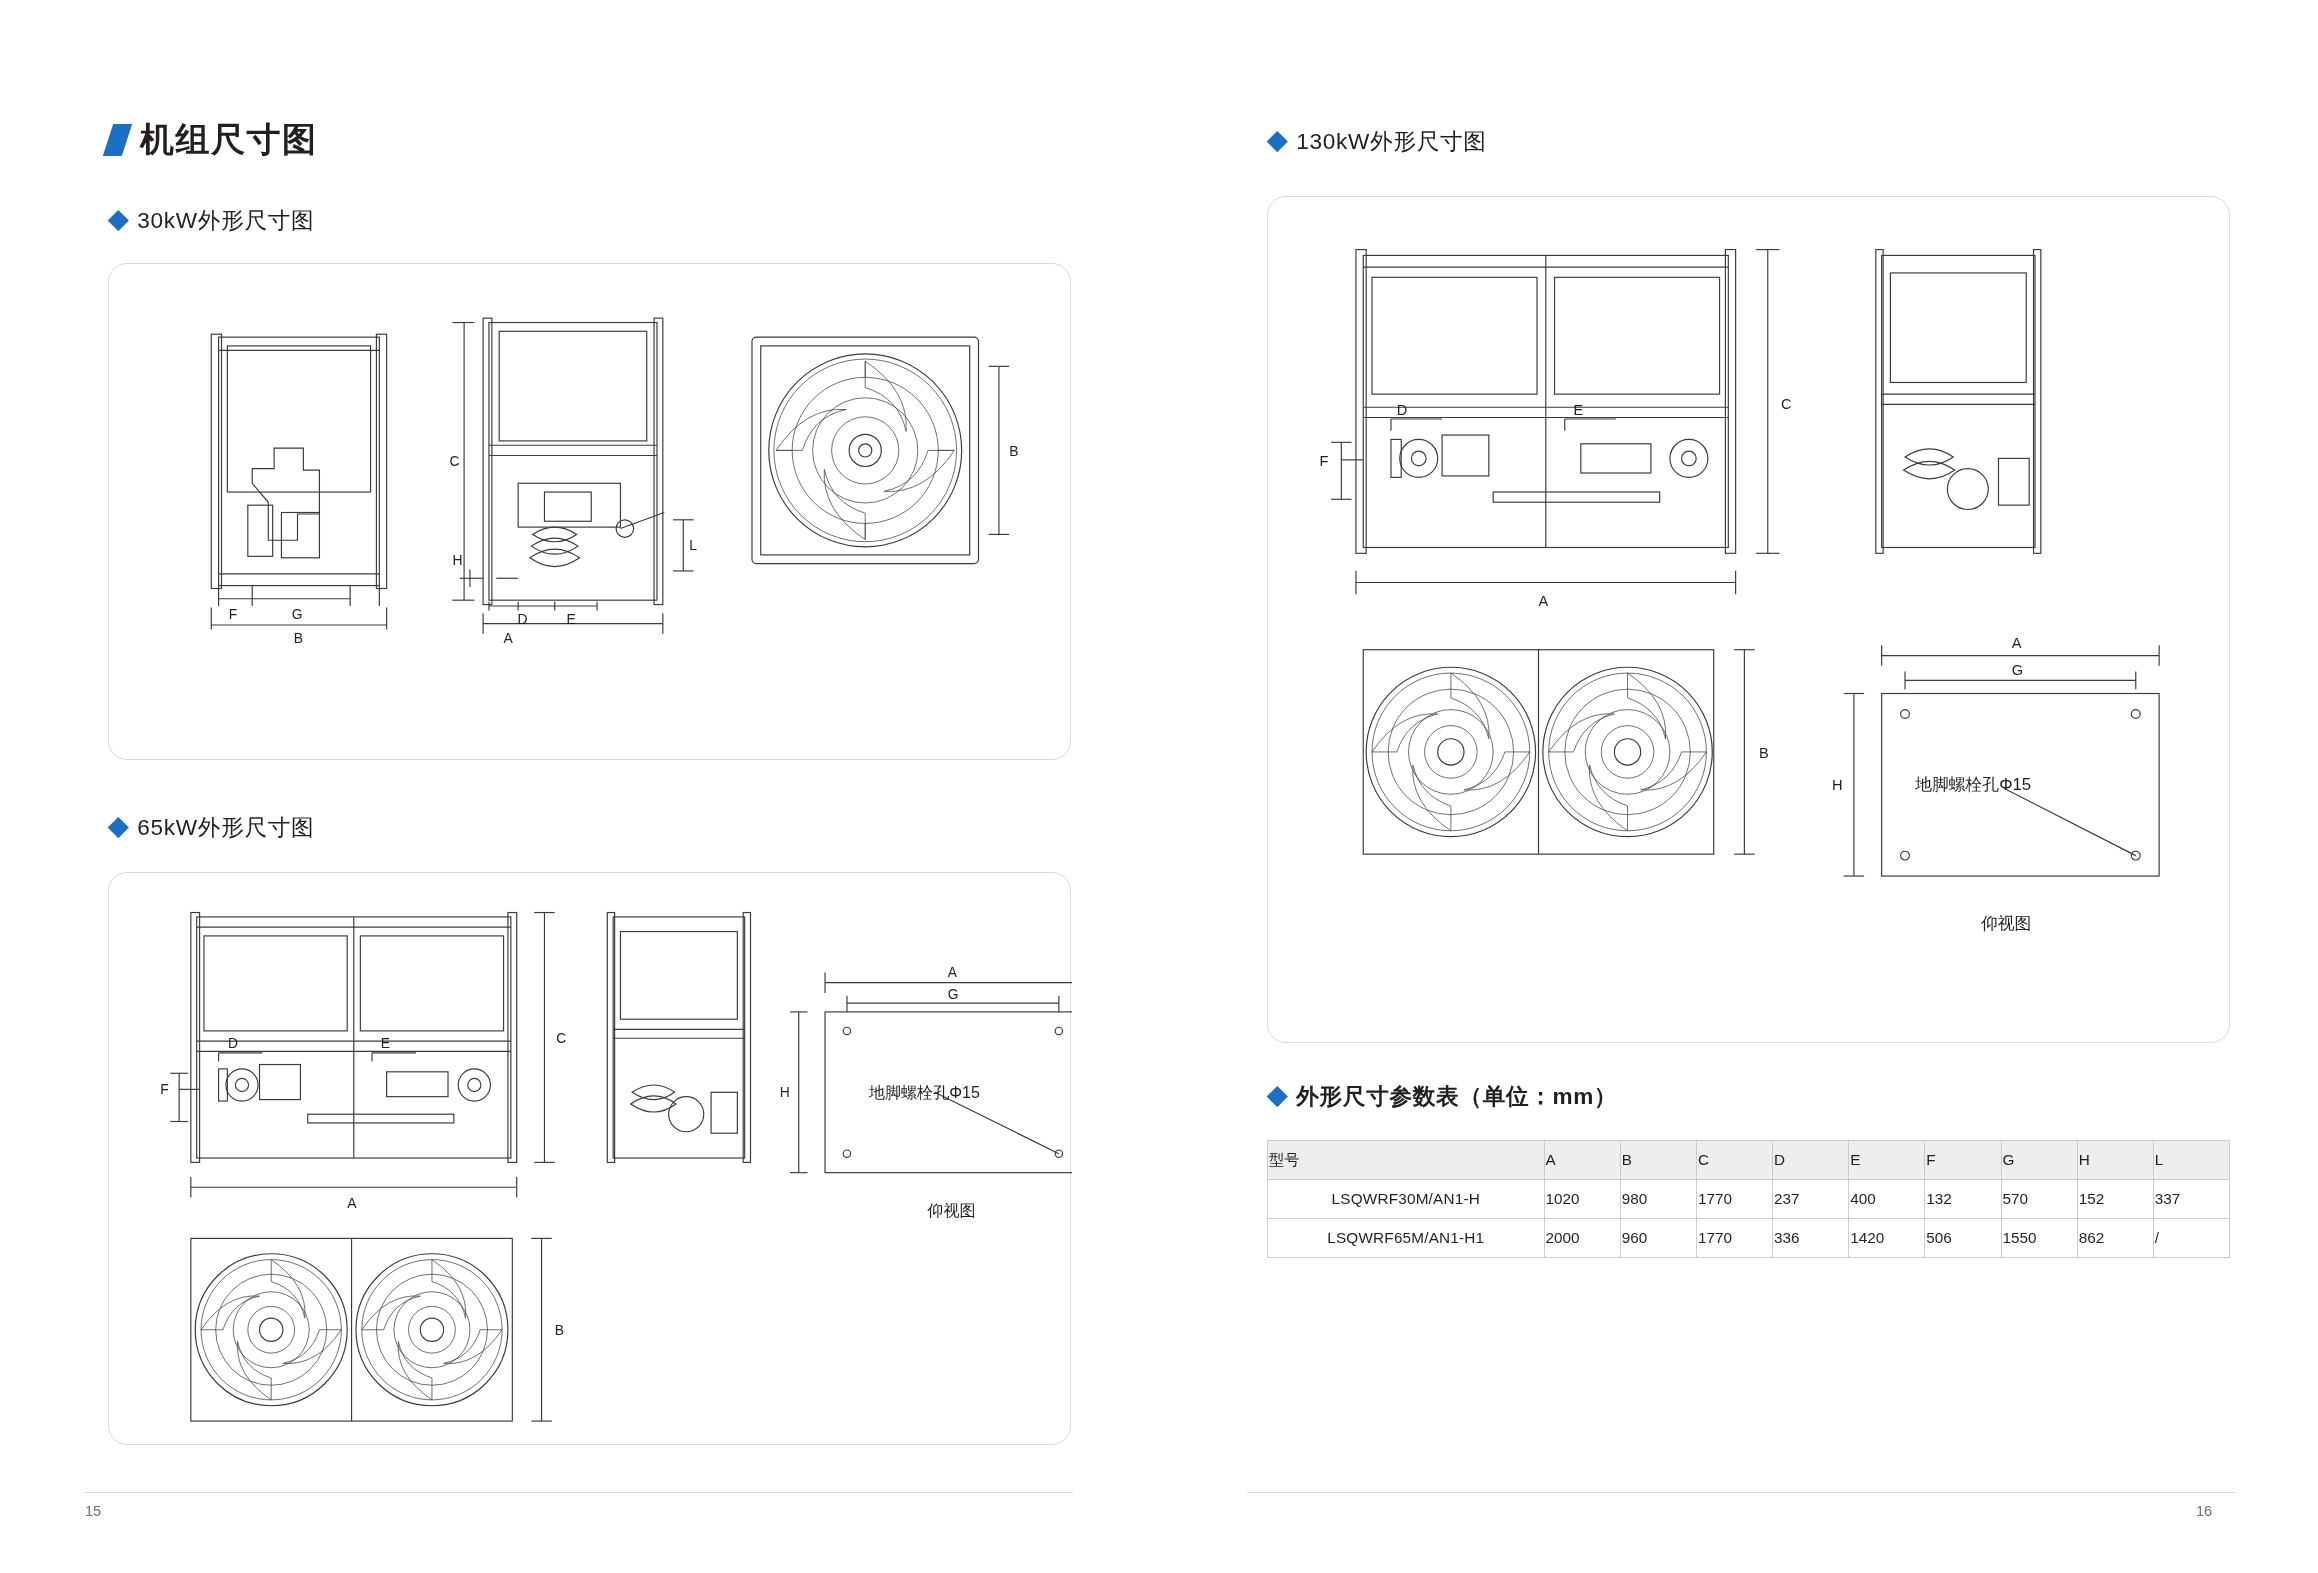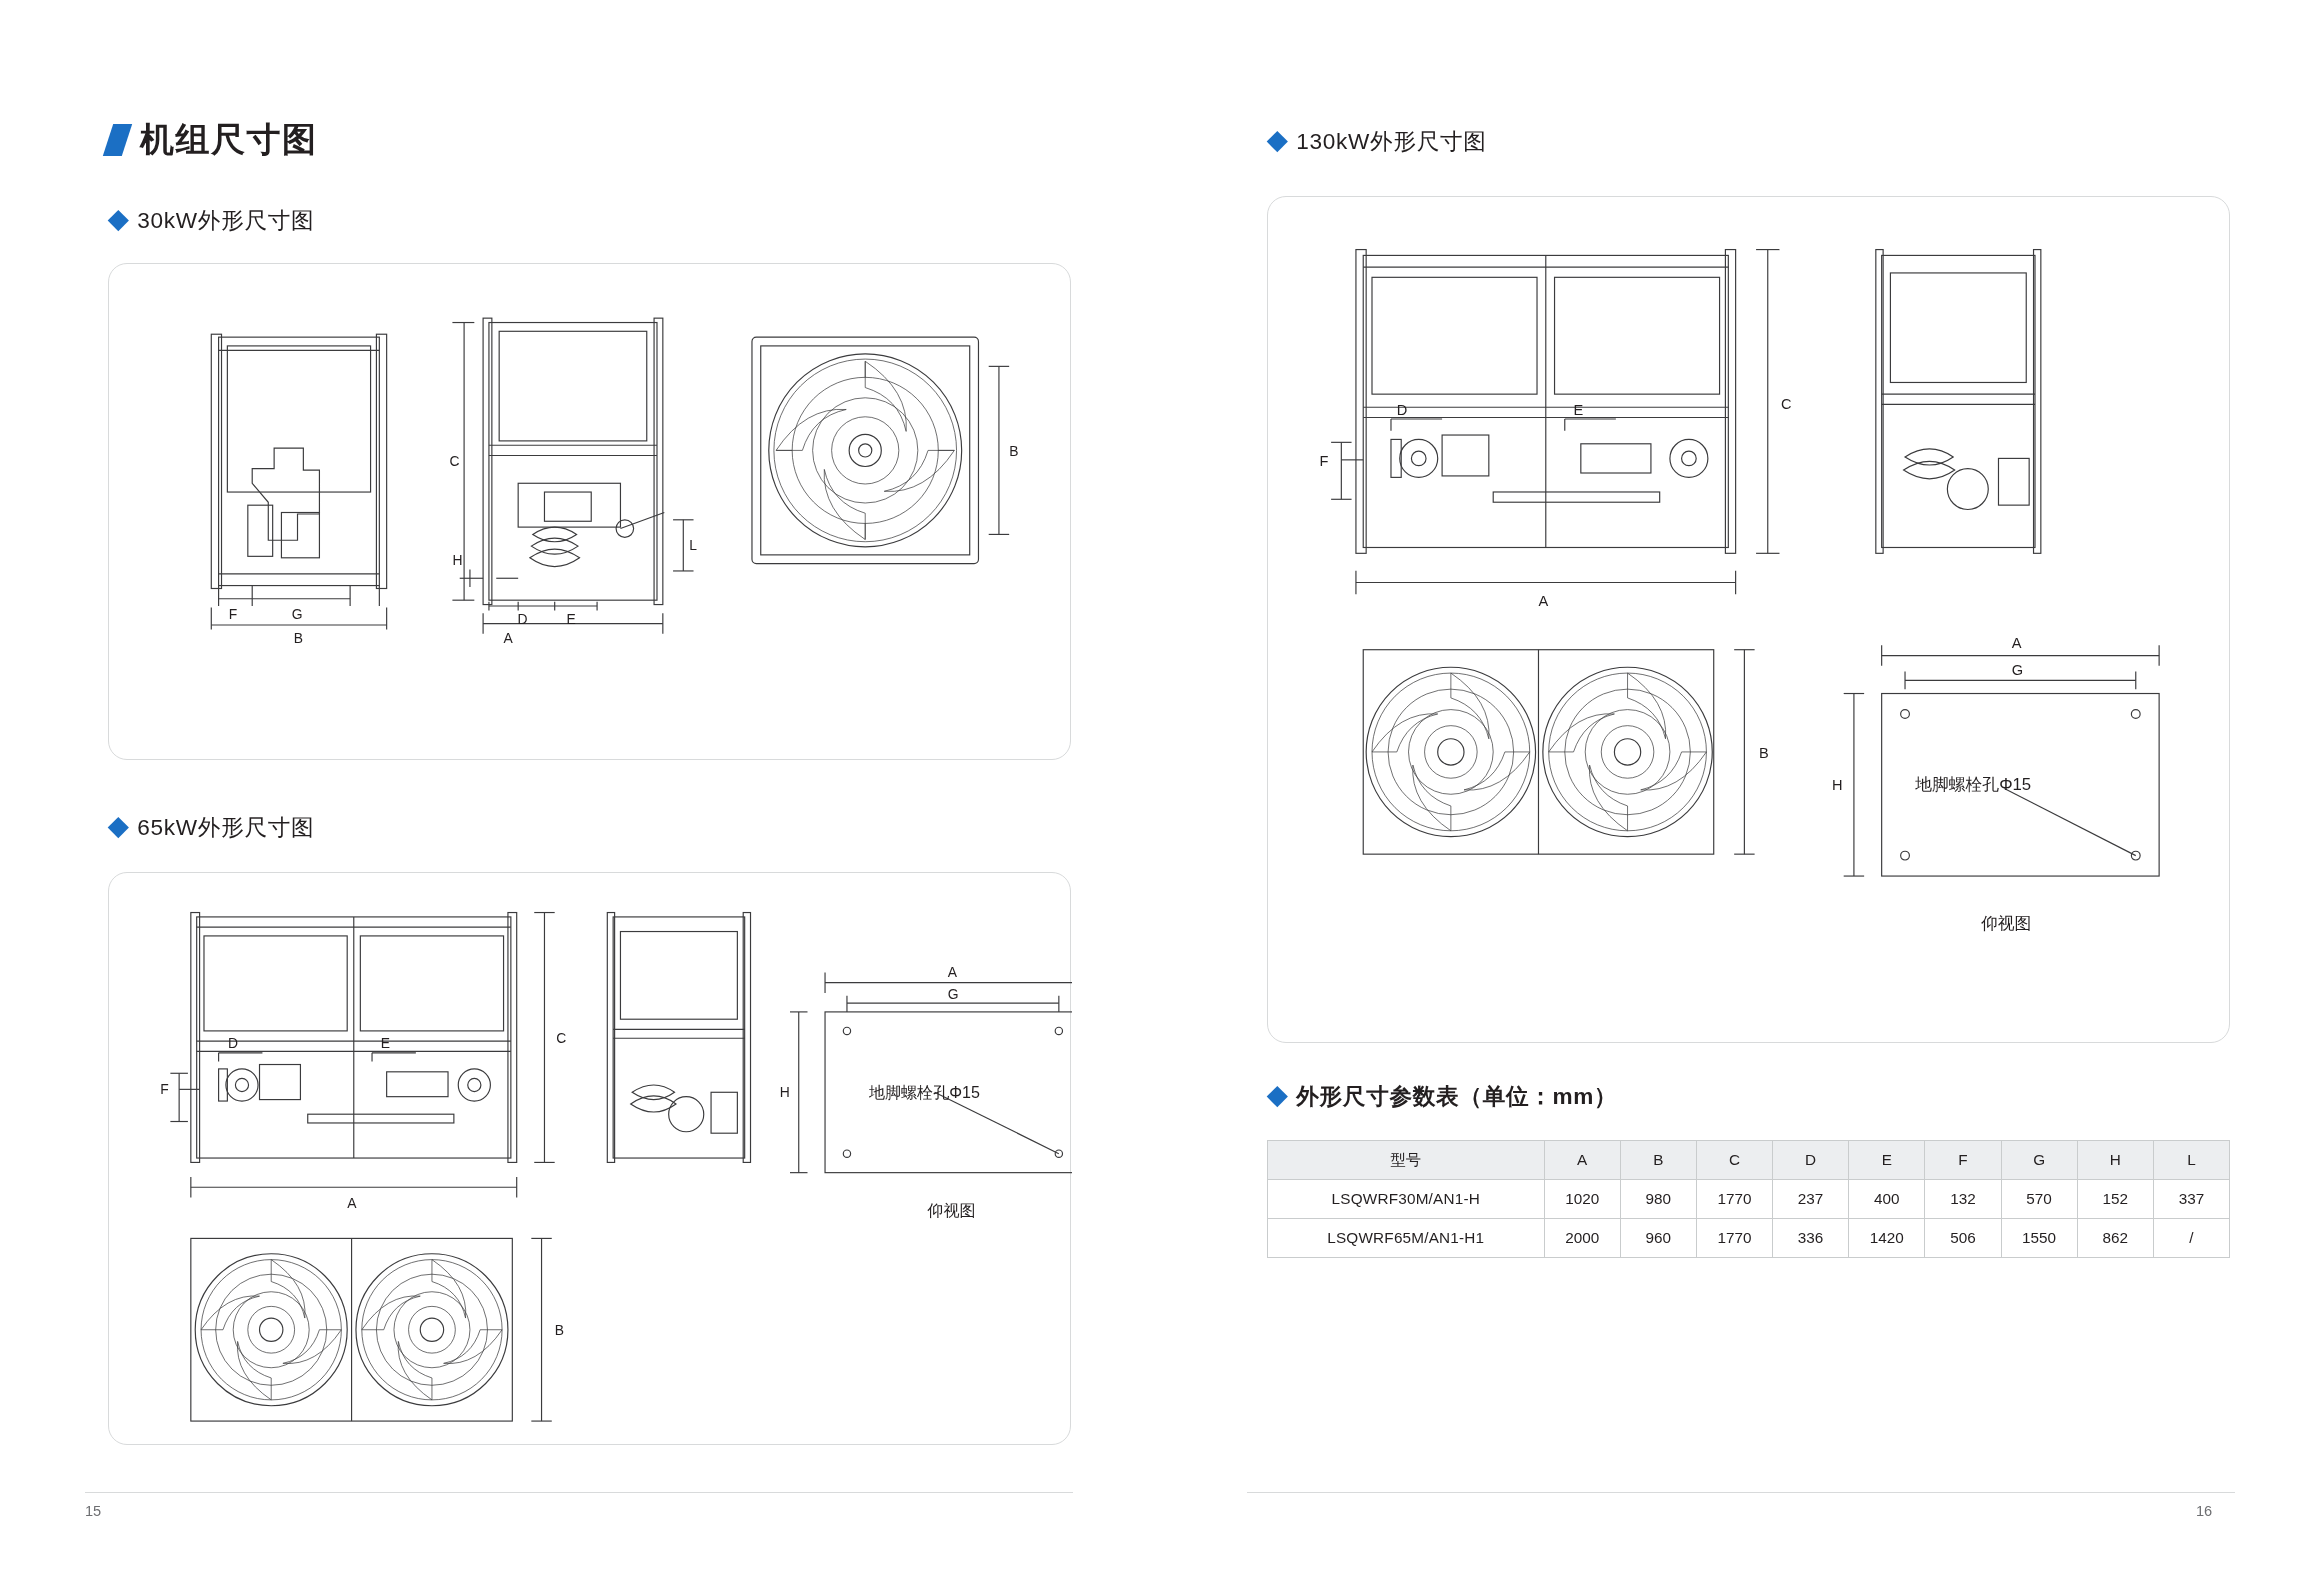--- a/index.html
+++ b/index.html
@@ -49,21 +49,21 @@
   svg{display:block;}
 
   
   .param-table{
     position:absolute;
     border-collapse:collapse;
     font-size:15.3px;
   }
   .param-table th,.param-table td{
     border:0.7px solid #c9cccd;
-    text-align:center;
+    text-align:left;
     color:#231f20;
     font-weight:normal;
     height:39px;
     box-sizing:border-box;
   }
   .param-table thead th{
     background:#eceef0;
     font-size:15.3px;
   }
   .param-table td.model{

